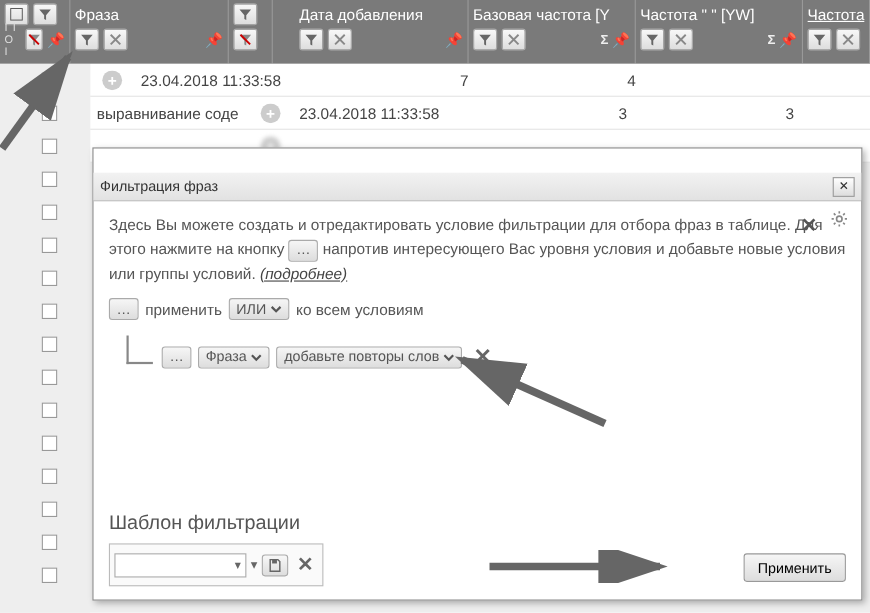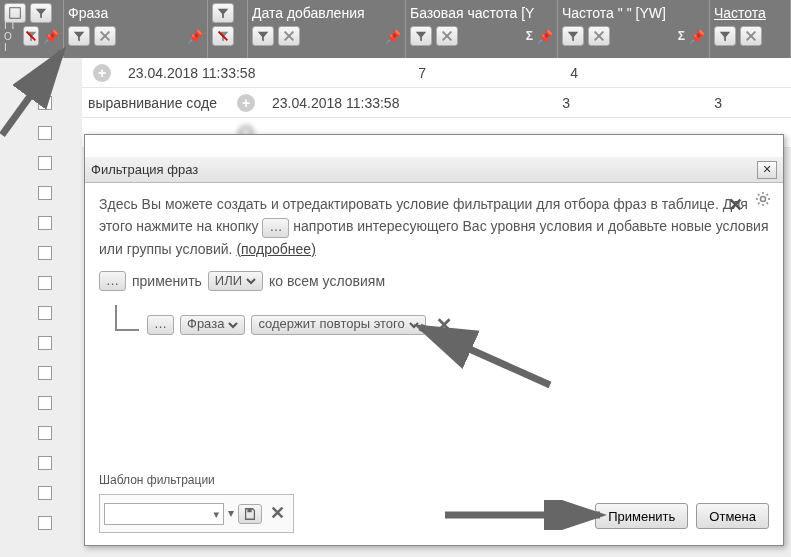--- a/index.html
+++ b/index.html
@@ -10,21 +10,21 @@
   .hcol .label-row { height: 22px; display: flex; align-items: center; gap: 4px; font-size: 14px; white-space: nowrap; overflow: hidden; }
   .hcol .filter-row { height: 24px; display: flex; align-items: center; gap: 4px; }
   .ico-btn { width: 22px; height: 20px; background: linear-gradient(#f8f8f8,#ddd); border: 1px solid #aaa; border-radius: 3px; display: inline-flex; align-items: center; justify-content: center; cursor: pointer; }
   .ico-btn svg { width: 14px; height: 14px; }
   .pin { width: 16px; height: 16px; display: inline-flex; align-items: center; justify-content: center; color: #222; }
   .sigma { font-weight: bold; font-size: 12px; color: #eee; }
 
   .c-check { width: 64px; }
   .c-phrase { width: 144px; }
   .c-plus { width: 40px; }
-  .c-date { width: 158px; }
+  .c-date { width: 158px; margin-left: 20px; }
   .c-baseY { width: 152px; }
   .c-freqYW { width: 152px; }
   .c-freqLast { flex: 1; text-decoration: underline; }
 
   .grid-body { background: #fff; }
   .grid-row { display: flex; height: 30px; align-items: center; border-bottom: 1px solid #e4e4e4; color: #444; font-size: 14px; }
   .grid-row.blurred .cell { filter: blur(2px); color: #999; }
   .cell { padding: 0 6px; overflow: hidden; white-space: nowrap; }
   .cell.num { text-align: right; }
   .plus-circle { width: 18px; height: 18px; border-radius: 50%; background: #ccc; color: #fff; display: inline-flex; align-items: center; justify-content: center; font-weight: bold; font-size: 14px; line-height: 1; }
@@ -37,29 +37,29 @@
   .dlg-title { background: linear-gradient(#f2f2f2,#e2e2e2); border-bottom: 1px solid #bbb; height: 26px; display: flex; align-items: center; padding: 0 6px; font-size: 13px; color: #333; margin-top: 22px; }
   .dlg-title .spacer { flex: 1; }
   .win-btn { width: 20px; height: 18px; border: 1px solid #999; background: linear-gradient(#fff,#ddd); margin-left: 3px; display: inline-flex; align-items: center; justify-content: center; font-size: 11px; cursor: pointer; }
 
   .dlg-body { padding: 10px 14px; flex: 1; position: relative; line-height: 1.6; font-size: 14px; color: #555; }
   .close-x { position: absolute; right: 40px; top: 8px; font-size: 18px; font-weight: bold; cursor: pointer; color: #555; }
   .gear { position: absolute; right: 12px; top: 8px; cursor: pointer; }
 
   .inline-btn { display:inline-flex; align-items:center; justify-content:center; padding: 0 6px; height: 20px; min-width: 22px; background: linear-gradient(#f6f6f6,#ddd); border: 1px solid #aaa; border-radius: 3px; cursor: pointer; font-size: 13px; vertical-align: middle; }
   .inline-btn svg { width: 10px; height: 10px; margin-left: 4px; }
-  a.link { color: #444; text-decoration: underline; }
+  a.link { color: #444; text-decoration: underline; font-style: italic; }
 
   .cond-row { margin-top: 10px; display: flex; align-items: center; gap: 6px; }
   .cond-sub { margin-top: 16px; display: flex; align-items: center; gap: 6px; padding-left: 16px; }
   .tree-l { width: 24px; height: 26px; border-left: 2px solid #888; border-bottom: 2px solid #888; margin-right: 2px; margin-top: -14px; }
   .del-x { font-size: 20px; font-weight: bold; color: #666; cursor: pointer; padding: 0 4px; }
 
   .tpl-section { position: absolute; left: 14px; bottom: 12px; }
-  .tpl-label { font-size: 12px; color: #555; margin-bottom: 4px; }
+  .tpl-label { font-size: 18px; color: #555; margin-bottom: 4px; }
   .tpl-row { display: flex; align-items: center; gap: 4px; border: 1px solid #bbb; padding: 4px; background: #fafafa; }
   .tpl-select { width: 120px; height: 22px; border: 1px solid #aaa; background: #fff; position: relative; }
   .tpl-select::after { content: "▾"; position: absolute; right: 4px; top: 2px; font-size: 11px; color: #666; }
 
   .dlg-buttons { position: absolute; right: 14px; bottom: 16px; display: flex; gap: 8px; }
   .push-btn { height: 26px; padding: 0 12px; background: linear-gradient(#f6f6f6,#ddd); border: 1px solid #999; border-radius: 3px; cursor: pointer; font-size: 13px; }
 
   .arrow { position: absolute; pointer-events: none; }
 
   #rowsContainer { position: relative; margin-left: 82px; }
@@ -323,21 +323,21 @@
     <div class="cond-sub">
       <div class="tree-l"></div>
       <span class="inline-btn">…</span>
       <span class="inline-btn">
         <span>Фраза</span>
         <svg viewBox="0 0 10 10">
             <path d="M1 3l4 4 4-4" fill="none" stroke="#555" stroke-width="2"></path>
           </svg>
       </span>
       <span class="inline-btn">
-        <span>содержит повторы этого</span>
+        <span>добавьте повторы слов</span>
         <svg viewBox="0 0 10 10">
             <path d="M1 3l4 4 4-4" fill="none" stroke="#555" stroke-width="2"></path>
           </svg>
       </span>
       <span class="del-x">✕</span>
     </div>
 
     <div class="tpl-section">
       <div class="tpl-label">Шаблон фильтрации</div>
       <div class="tpl-row">
@@ -348,21 +348,20 @@
               <path d="M3 2h8l2 2v10H3z" fill="none" stroke="#666" stroke-width="1.5"></path>
               <rect x="5" y="2" width="5" height="4" fill="#666"></rect>
             </svg>
         </span>
         <span class="del-x" style="font-size:18px">✕</span>
       </div>
     </div>
 
     <div class="dlg-buttons">
       <button class="push-btn">Применить</button>
-      <button class="push-btn">Отмена</button>
     </div>
   </div>
 </div>
 
 <svg class="arrow" style="left:0;top:40px" width="90" height="100">
   <defs>
       <marker id="ah1" markerWidth="10" markerHeight="10" refX="8" refY="3" orient="auto">
         <path d="M0,0 L0,6 L9,3 z" fill="#666"></path>
       </marker>
     </defs>

